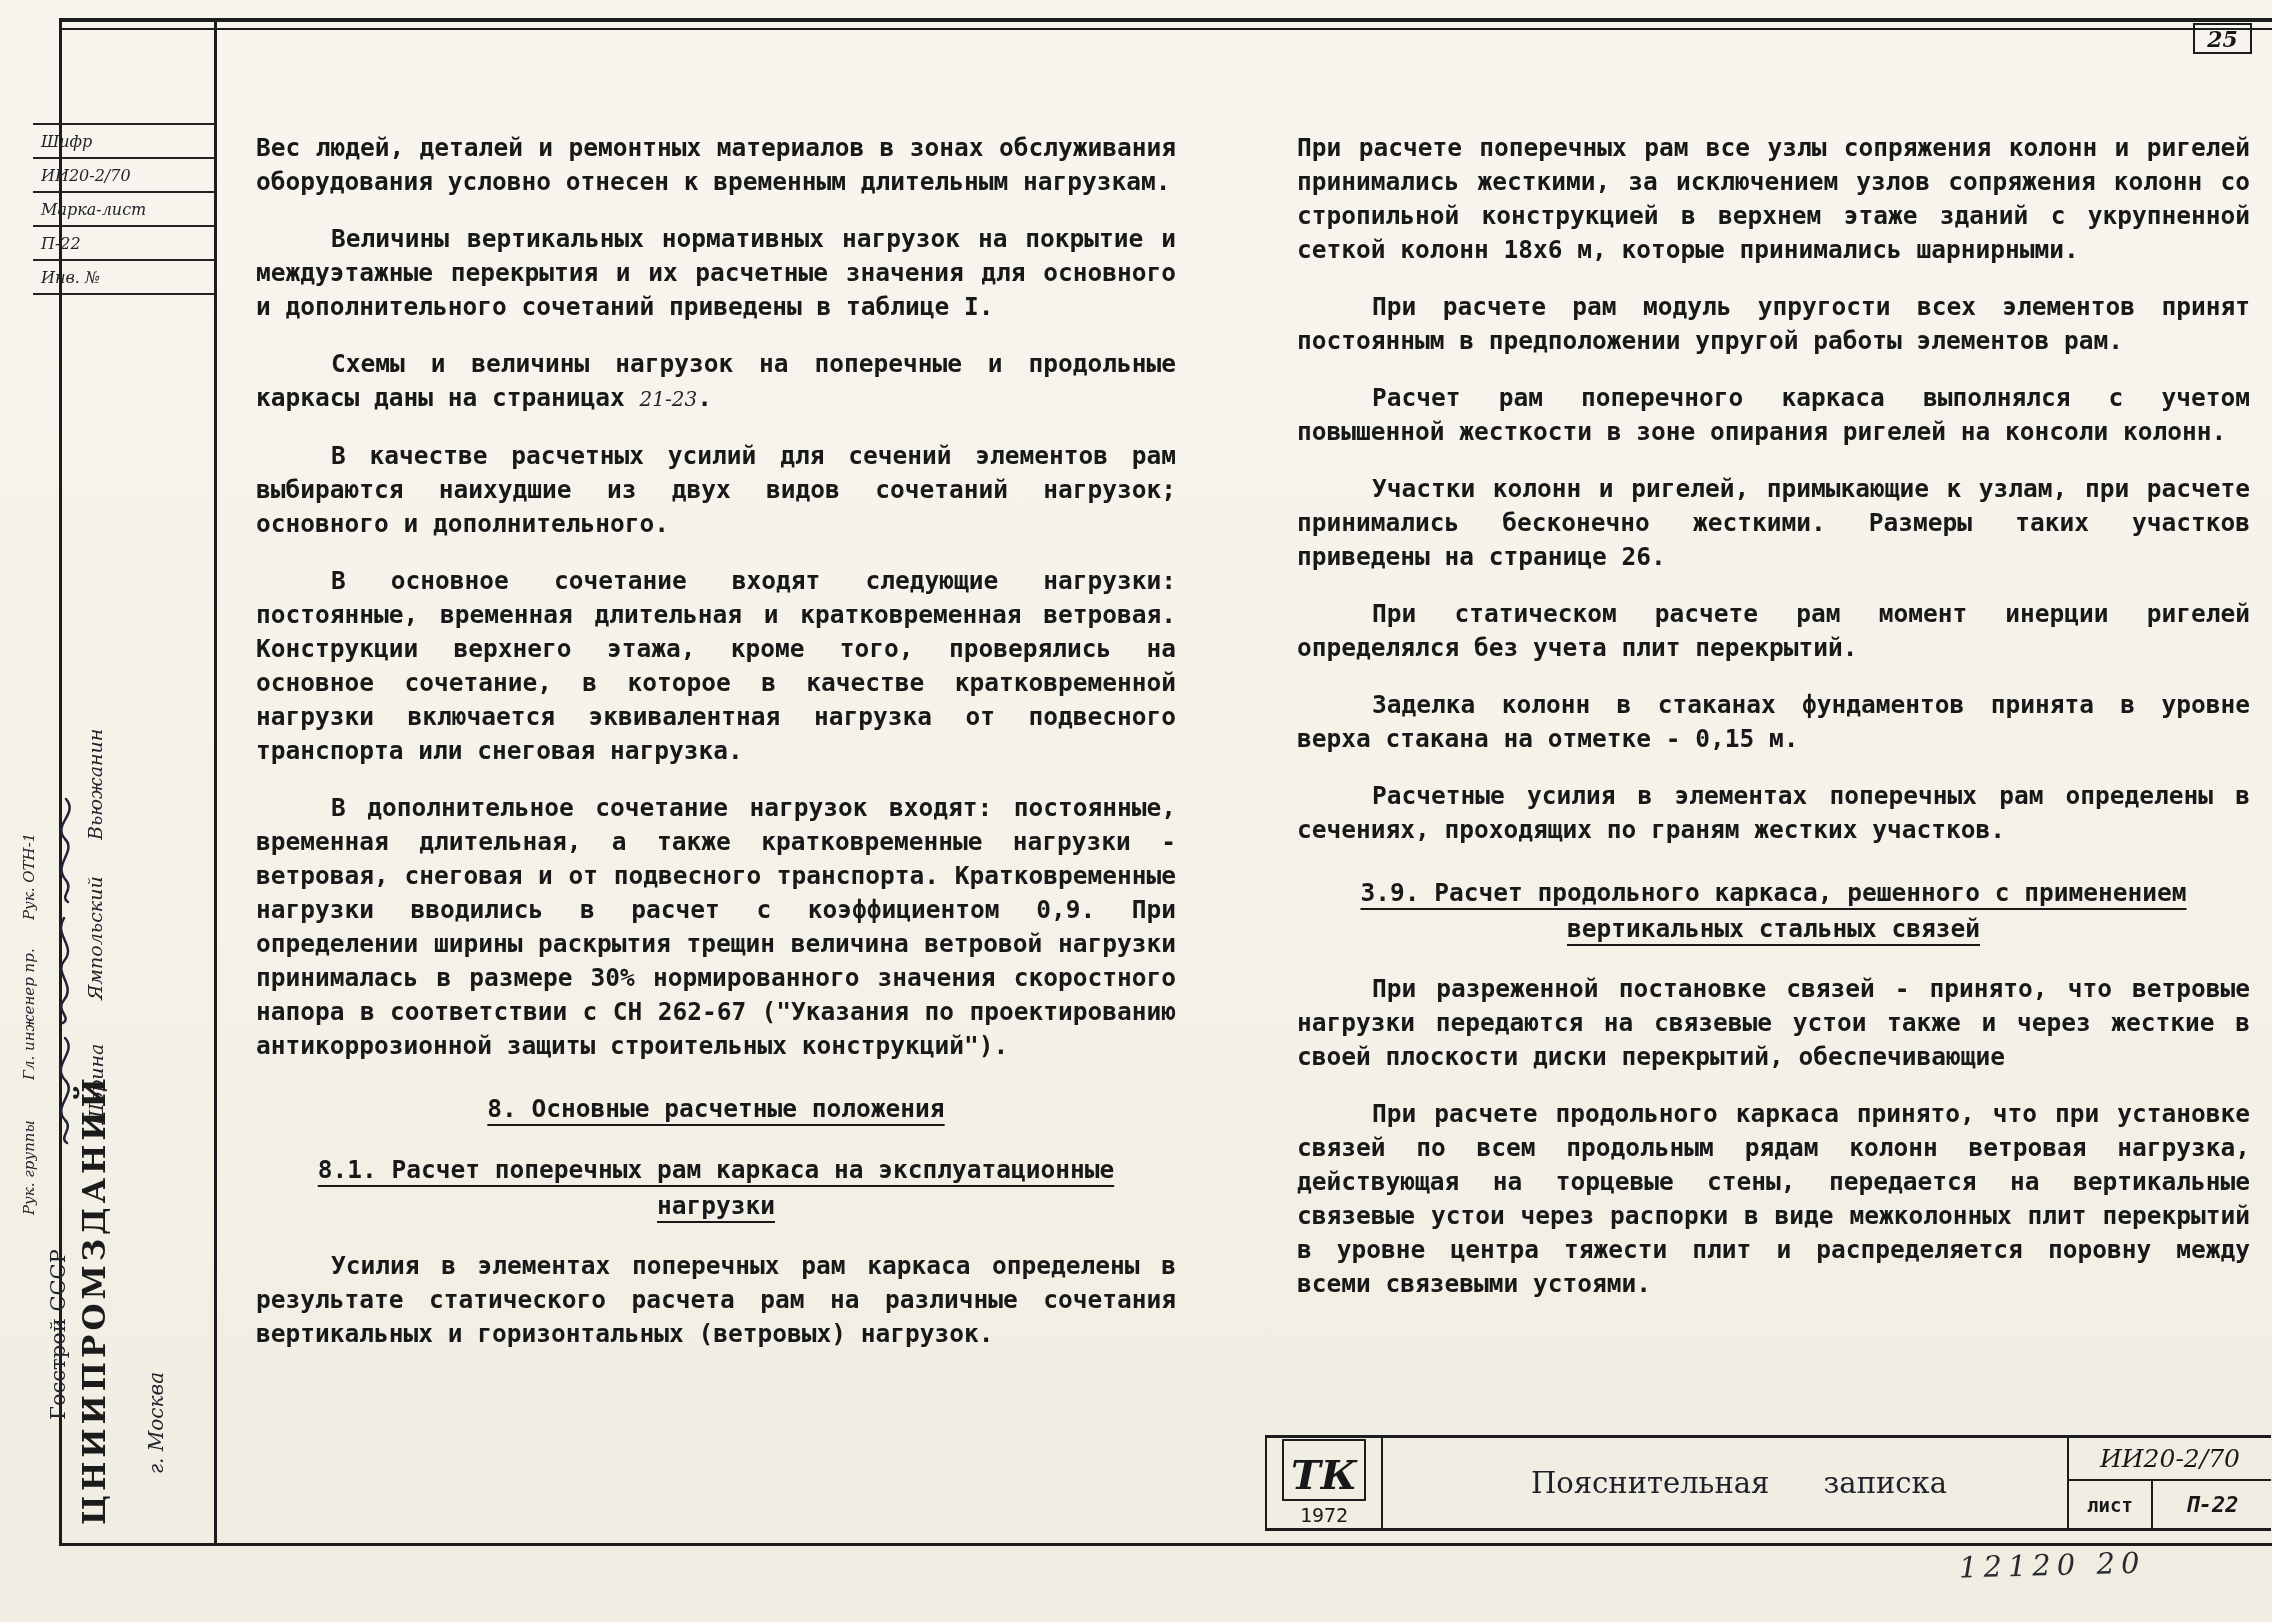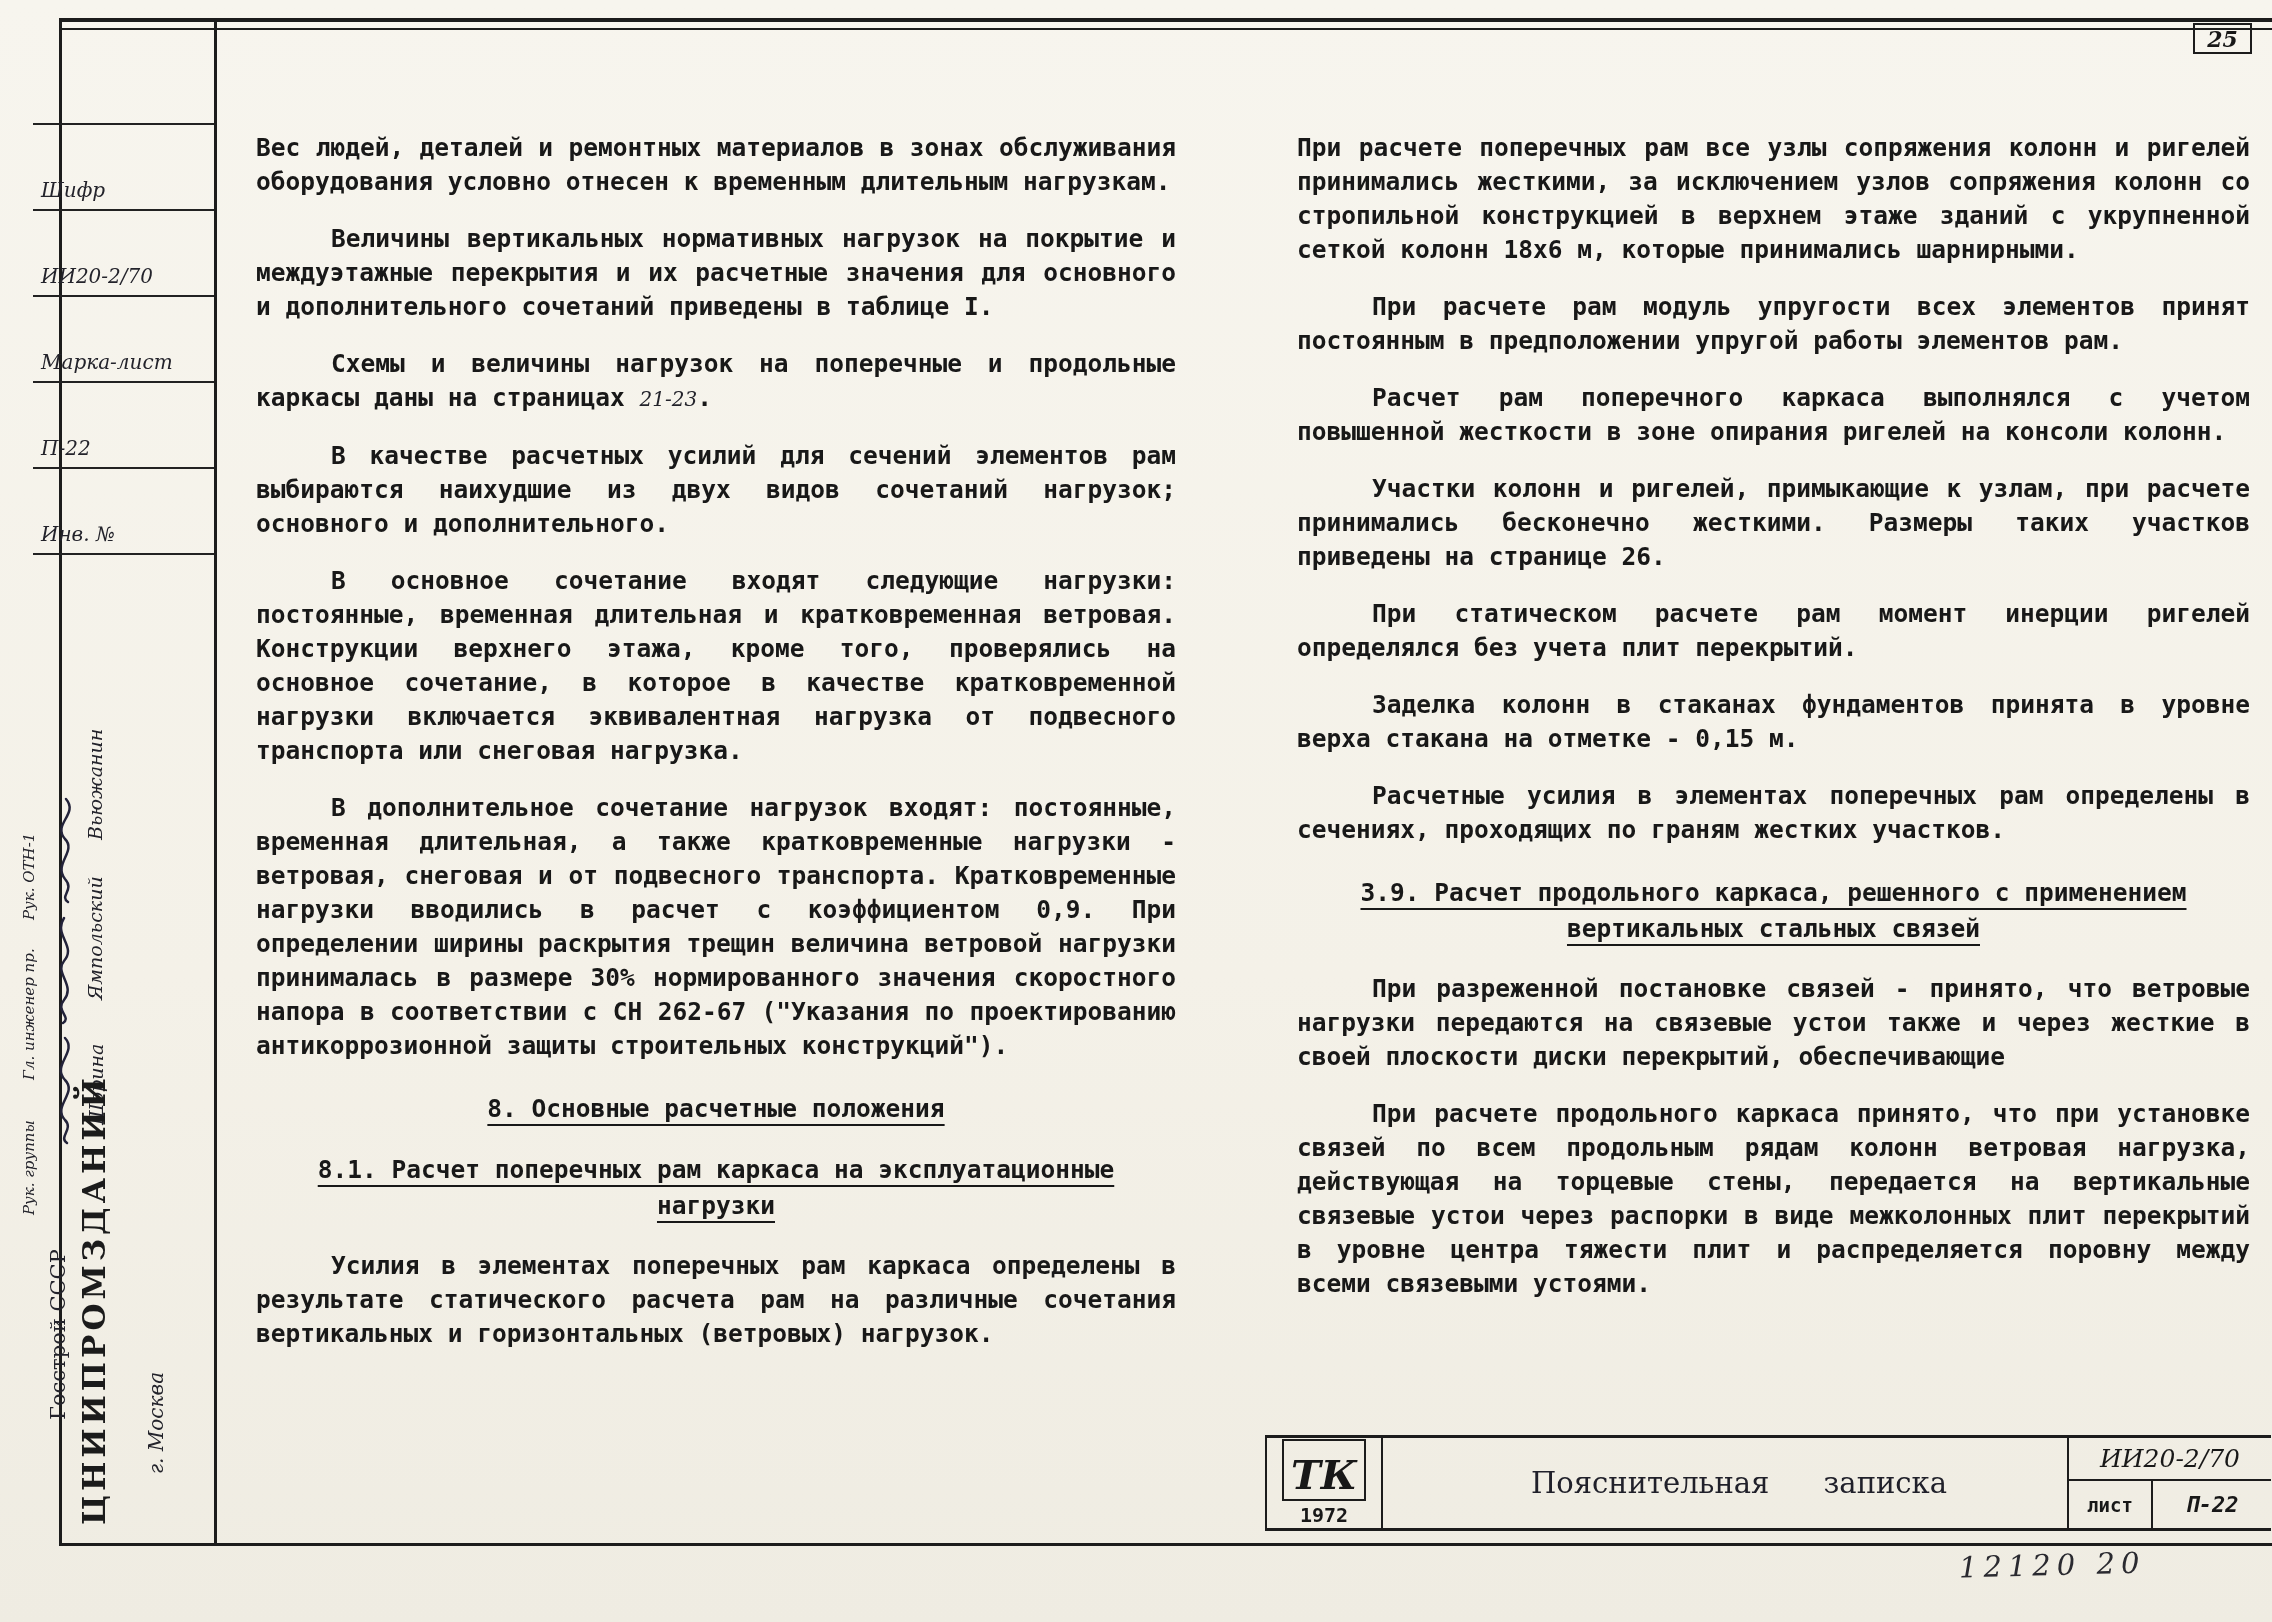--- a/index.html
+++ b/index.html
@@ -22,23 +22,23 @@
     text-decoration:underline; text-decoration-thickness:2px; text-underline-offset:7px;
   }
   .heading + .heading { margin-top:1px; }
 
   
   .hand { font-family:"DejaVu Serif", serif; font-style:italic; color:#23232b; }
   .hand.inline { font-size:20px; font-weight:normal; }
 
   
   .stamp-table { position:absolute; left:33px; top:123px; width:181px; border-top:2px solid #222; box-sizing:border-box; }
-  .stamp-cell { height:40px; border-bottom:2px solid #222; display:flex; align-items:center;
-    padding-left:8px; font-family:"DejaVu Serif", serif; font-style:italic; font-size:20px;
-    color:#23232b; box-sizing:border-box;margin-top:46px; }
+  .stamp-cell { height:34px; border-bottom:2px solid #222; display:flex; align-items:center;
+    padding-left:8px; font-family:"DejaVu Serif", serif; font-style:italic; font-size:16px;
+    color:#23232b; box-sizing:border-box; }
 
   .vtext { position:absolute; writing-mode:vertical-rl; transform:rotate(180deg);
     white-space:nowrap; font-family:"DejaVu Serif", serif; color:#23232b; }
   .role-v { font-size:15px; font-style:italic; }
   .name-v { font-size:19px; font-style:italic; }
   .org-small { font-size:21px; }
   .org-big   { font-size:31px; font-weight:bold; letter-spacing:4px; color:#1b1b1b; }
   .org-city  { font-size:20px; font-style:italic; }
   .squiggle { position:absolute; }
 
@@ -49,21 +49,21 @@
 
   
   .title-block { position:absolute; left:1265px; top:1435px; width:1006px; height:96px;
     border-top:3px solid #1c1c1c; border-bottom:3px solid #1c1c1c; border-left:2.5px solid #1c1c1c;
     box-sizing:border-box; }
   .tk-cell { position:absolute; left:0; top:0; width:116px; height:100%;
     border-right:2.5px solid #1c1c1c; display:flex; flex-direction:column; align-items:center;
     justify-content:center; box-sizing:border-box; }
   .tk-logo { font-family:"DejaVu Serif", serif; font-weight:bold; font-size:40px; line-height:1;
     border:2.5px solid #1c1c1c; padding:14px 7px 4px 7px; font-style:italic; }
-  .tk-year { font-weight:bold; font-size:20px; margin-top:2px; }
+  .tk-year { font-weight:normal; font-size:20px; margin-top:2px; }
   .tb-title { position:absolute; left:165px; right:225px; top:0; bottom:0; display:flex;
     align-items:center; justify-content:center; font-family:"DejaVu Serif", serif; 
     font-size:29px; word-spacing:45px; color:#20202a; }
   .doc-box { position:absolute; right:0; top:0; width:204px; height:100%;
     border-left:2.5px solid #1c1c1c; box-sizing:border-box; }
   .doc-code { height:43px; border-bottom:2.5px solid #1c1c1c; display:flex; align-items:center;
     justify-content:center; font-family:"DejaVu Serif", serif; font-style:italic; font-size:25px;
     box-sizing:border-box; }
   .doc-bottom { display:flex; height:47px; }
   .cell-list { width:84px; border-right:2.5px solid #1c1c1c; display:flex; align-items:center;

